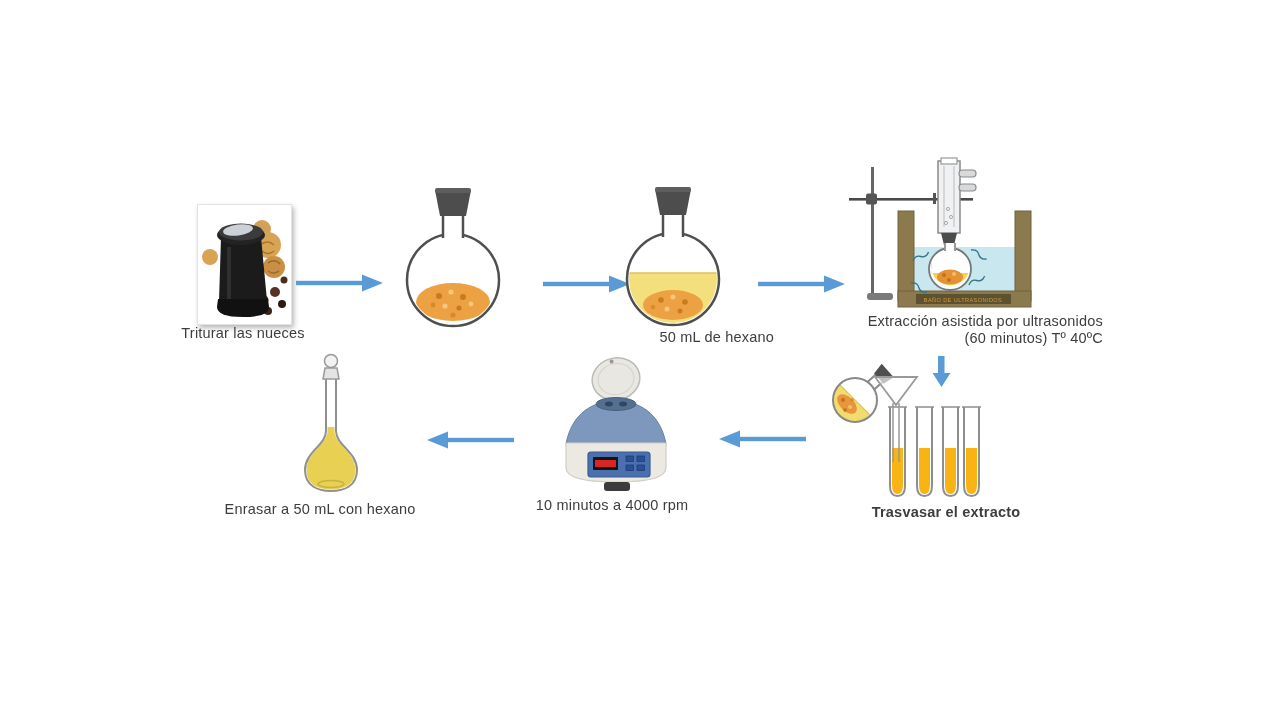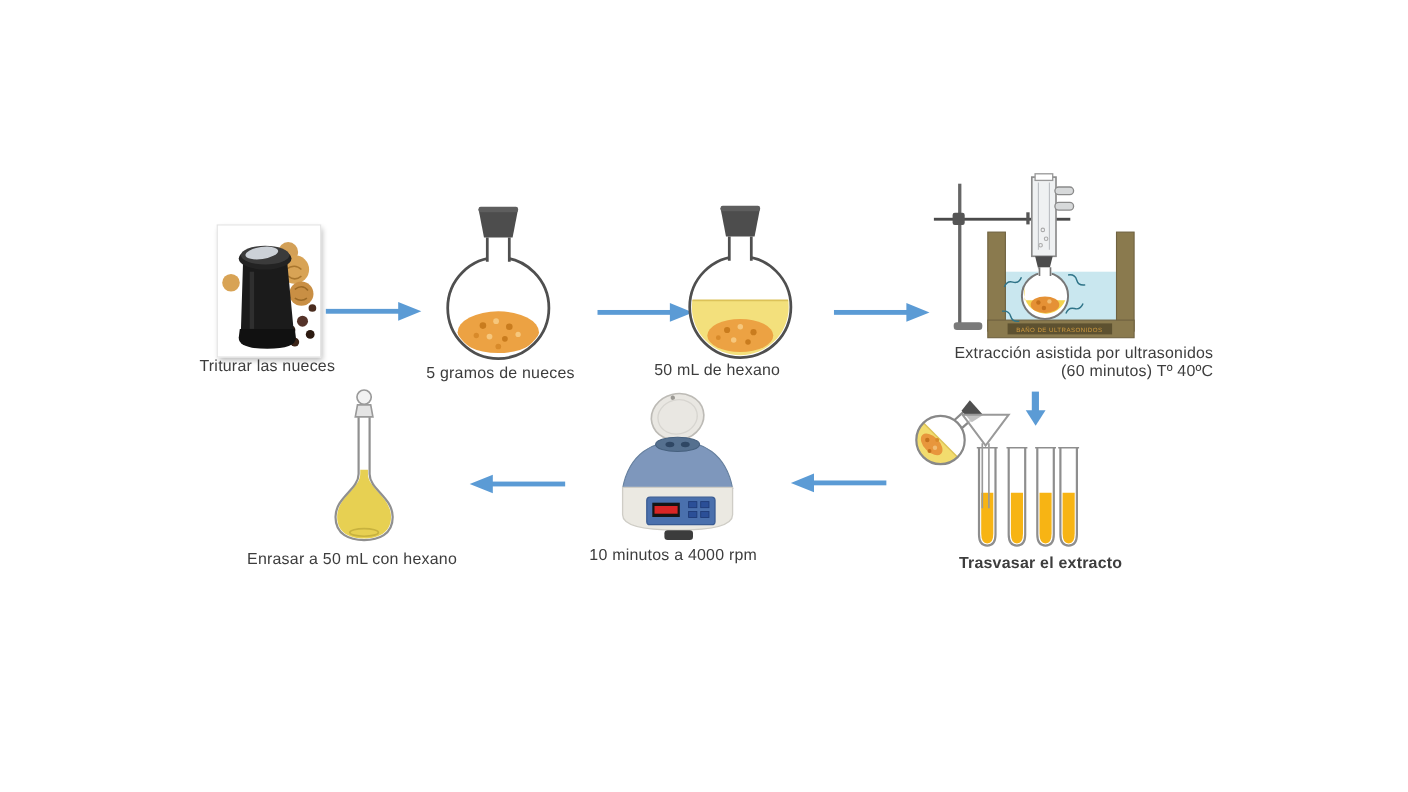--- a/index.html
+++ b/index.html
@@ -67,21 +67,20 @@
         <circle cx="68" cy="120" r="2.4" fill="#f6c77c"></circle>
       <circle cx="30" cy="121" r="2.4" fill="#d88a2a"></circle>
         <circle cx="50" cy="131" r="2.6" fill="#d88a2a"></circle>
     </g>
     <rect x="40" y="30" width="20" height="24" fill="#fff"></rect>
     <line x1="40" y1="32" x2="40" y2="54" stroke="#4f4f4f" stroke-width="2.5"></line>
     <line x1="60" y1="32" x2="60" y2="54" stroke="#4f4f4f" stroke-width="2.5"></line>
     <polygon points="32,6 68,6 63,32 37,32" fill="#4d4d4d"></polygon>
     <rect x="32" y="4" width="36" height="5" rx="2" fill="#5e5e5e"></rect>
   </svg>
-  <div class="caption" style="left:345px;top:332px;width:220px;">5 gramos de nueces</div>
 
   <svg class="abs" style="left:543px;top:275px;" width="88" height="18" viewBox="0 0 88 18">
     <rect x="0" y="6.8" width="67" height="4.4" fill="#5b9bd5"></rect>
     <polygon points="66,0.5 66,17.5 87,9" fill="#5b9bd5"></polygon>
   </svg>
 
   <svg class="abs" style="left:623px;top:183px;" width="100" height="150" viewBox="0 0 100 150">
     <defs>
         <clipPath id="clipF2">
           <circle cx="50" cy="96" r="44"></circle>
@@ -98,21 +97,21 @@
         <circle cx="44" cy="126" r="2.5" fill="#f6c77c"></circle>
       <circle cx="57" cy="128" r="2.5" fill="#c97c1e"></circle>
         <circle cx="30" cy="124" r="2.2" fill="#d88a2a"></circle>
     </g>
     <rect x="40" y="30" width="20" height="24" fill="#fff"></rect>
     <line x1="40" y1="32" x2="40" y2="54" stroke="#4f4f4f" stroke-width="2.5"></line>
     <line x1="60" y1="32" x2="60" y2="54" stroke="#4f4f4f" stroke-width="2.5"></line>
     <polygon points="32,6 68,6 63,32 37,32" fill="#4d4d4d"></polygon>
     <rect x="32" y="4" width="36" height="5" rx="2" fill="#5e5e5e"></rect>
   </svg>
-  <div class="caption" style="left:542px;top:329px;width:220px;">50 mL de hexano</div>
+  <div class="caption" style="left:554px;top:329px;width:220px;text-align:right;">50 mL de hexano</div>
 
   <svg class="abs" style="left:758px;top:275px;" width="88" height="18" viewBox="0 0 88 18">
     <rect x="0" y="6.8" width="67" height="4.4" fill="#5b9bd5"></rect>
     <polygon points="66,0.5 66,17.5 87,9" fill="#5b9bd5"></polygon>
   </svg>
 
   <svg class="abs" style="left:843px;top:157px;" width="230" height="152" viewBox="0 0 230 152">
 
     <rect x="28" y="10" width="3" height="130" fill="#666"></rect>
     <rect x="24" y="136" width="26" height="7" rx="3" fill="#7a7a7a"></rect>

